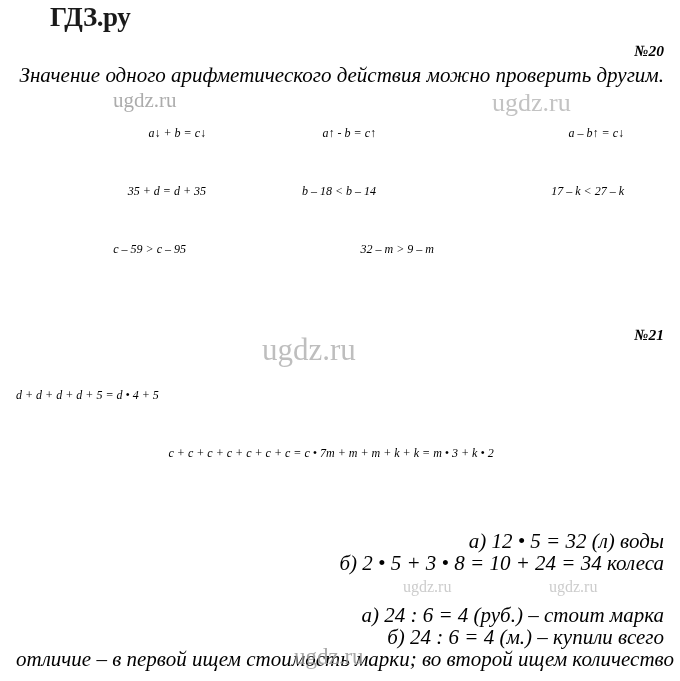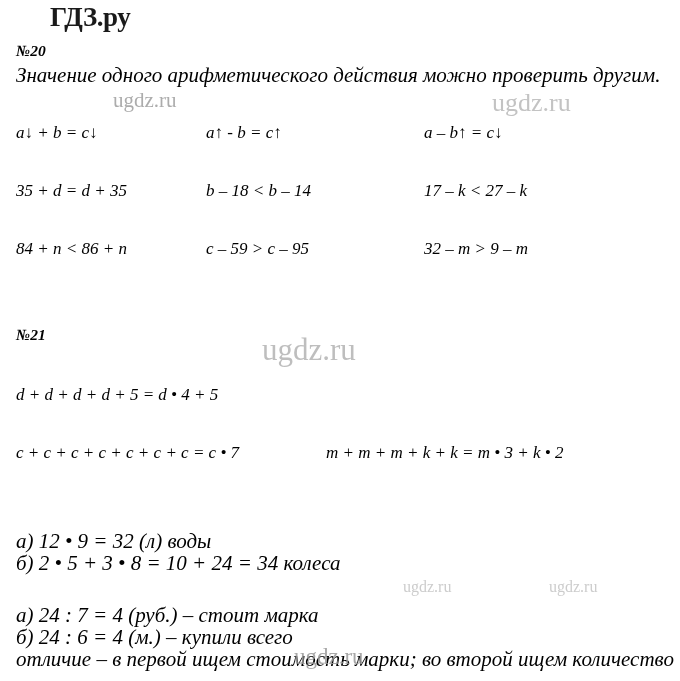--- a/index.html
+++ b/index.html
@@ -12,20 +12,21 @@
     background: #ffffff;
     font-family: "Liberation Serif", serif;
     color: #000000;
     position: relative;
     overflow: hidden;
   }
   .page {
     position: relative;
     width: 680px;
     height: 576px;
+    text-align: right;
   }
   .site-logo {
     position: absolute;
     left: 50px;
     top: 2px;
     font-family: "Liberation Serif", serif;
     font-size: 27px;
     font-weight: bold;
     color: #1a1a1a;
     letter-spacing: -0.5px;
@@ -53,21 +54,21 @@
     font-style: italic;
   }
   .cols {
     display: block;
     position: relative;
     white-space: pre;
   }
   .col-row {
     display: flex;
     line-height: 22px;
-    font-size: 17px;
+    font-size: 12px;
     white-space: pre;
   }
   .c1 { width: 190px; }
   .c2 { width: 170px; }
   .c3 { width: 200px; margin-left: 48px; }
   .c21 { width: 310px; }
   .sp-top-20 { margin-top: 30px; }
   .wm {
     position: absolute;
     font-family: "Liberation Serif", serif;
@@ -102,47 +103,46 @@
           <span class="c1">a↓ + b = c↓</span>
           <span class="c2">a↑ - b = c↑</span>
           <span class="c3">a – b↑ = c↓</span>
         </div>
         <div class="col-row">
           <span class="c1">35 + d = d + 35</span>
           <span class="c2">b – 18 &lt; b – 14</span>
           <span class="c3">17 – k &lt; 27 – k</span>
         </div>
         <div class="col-row">
-          <span class="c1">84 + n &lt; 86 + n</span>
           <span class="c2">c – 59 &gt; c – 95</span>
           <span class="c3">32 – m &gt; 9 – m</span>
         </div>
       </div>
     </div>
 
     <div class="block sp-top-20">
       <div class="task-num">№21</div>
       <div class="cols">
         <div class="col-row">
           <span>d + d + d + d + 5 = d • 4 + 5</span>
         </div>
         <div class="col-row">
           <span class="c21">c + c + c + c + c + c + c = c • 7</span>
           <span>m + m + m + k + k = m • 3 + k • 2</span>
         </div>
       </div>
     </div>
 
     <div class="block sp-top-20">
-      <div class="line">а) 12 • 9 = 32 (л) воды</div>
+      <div class="line">а) 12 • 5 = 32 (л) воды</div>
       <div class="line">б) 2 • 5 + 3 • 8 = 10 + 24 = 34 колеса</div>
     </div>
 
     <div class="block sp-top-20">
-      <div class="line">а) 24 : 7 = 4 (руб.) – стоит марка</div>
+      <div class="line">а) 24 : 6 = 4 (руб.) – стоит марка</div>
       <div class="line">б) 24 : 6 = 4 (м.) – купили всего</div>
       <div class="line">отличие – в первой ищем стоимость марки; во второй ищем количество</div>
     </div>
 
   </div>
 
   <div class="wm wm-a">ugdz.ru</div>
   <div class="wm wm-b">ugdz.ru</div>
   <div class="wm wm-c">ugdz.ru</div>
   <div class="wm wm-d">ugdz.ru</div>

